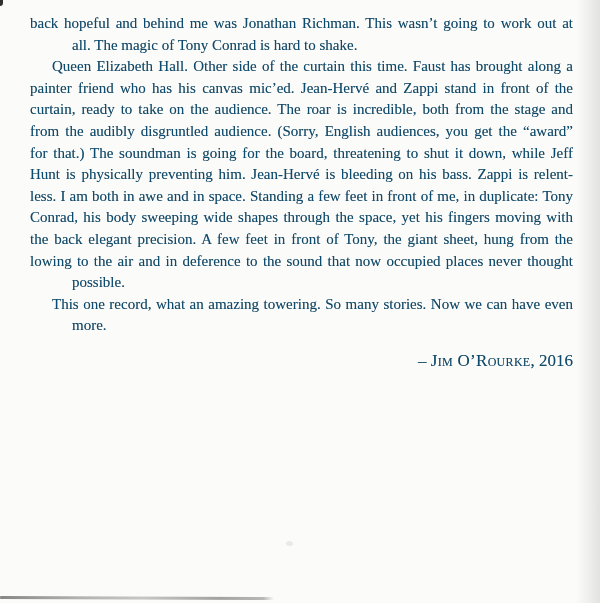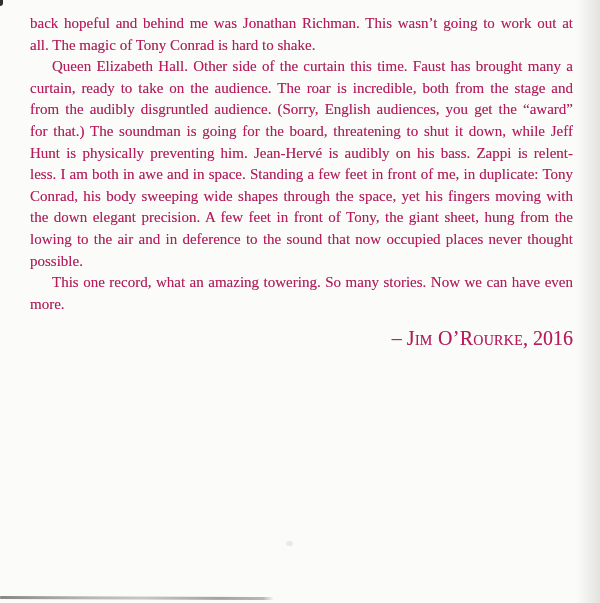--- a/index.html
+++ b/index.html
@@ -16,44 +16,45 @@
   }
   .page {
     position: absolute;
     inset: 0;
   }
   .text-block {
     position: absolute;
     left: 30px;
     top: 13px;
     width: 543px;
-    color: #be185d;
+    color: #0c4a6e;
     font-size: 15px;
     line-height: 21.6px;
     text-shadow: 0 0 0.5px rgba(70,70,68,0.45);
   }
   .paragraph { margin: 0; padding: 0; }
   .line {
     text-align: justify;
     text-align-last: justify;
     height: 21.6px;
     overflow: visible;
     white-space: normal;
   }
   .line.last {
     text-align: left;
     text-align-last: left;
+    margin-left: 42px;
   }
   .line.indent {
     text-indent: 22px;
   }
   .signature {
     margin-top: 13px;
     text-align: right;
-    font-size: 20px;
+    font-size: 17px;
     height: 21.6px;
   }
   .smallcaps {
     font-variant: small-caps;
     letter-spacing: 0.3px;
   }
   
   .corner-speck {
     position: absolute;
     left: 0; top: 0;
@@ -95,28 +96,29 @@
 
 <div class="page">
 
   <div class="text-block">
     <div id="paragraphs">
         <div class="paragraph">
           <div class="line">back hopeful and behind me was Jonathan Richman. This wasn’t going to work out at</div>
           <div class="line last">all. The magic of Tony Conrad is hard to shake.</div>
         </div>
         <div class="paragraph">
-          <div class="line indent">Queen Elizabeth Hall. Other side of the curtain this time. Faust has brought many a</div>
+          <div class="line indent">Queen Elizabeth Hall. Other side of the curtain this time. Faust has brought along a</div>
+          <div class="line">painter friend who has his canvas mic’ed. Jean-Hervé and Zappi stand in front of the</div>
           <div class="line">curtain, ready to take on the audience. The roar is incredible, both from the stage and</div>
           <div class="line">from the audibly disgruntled audience. (Sorry, English audiences, you get the “award”</div>
           <div class="line">for that.) The soundman is going for the board, threatening to shut it down, while Jeff</div>
-          <div class="line">Hunt is physically preventing him. Jean-Hervé is audibly on his bass. Zappi is relent-</div>
+          <div class="line">Hunt is physically preventing him. Jean-Hervé is bleeding on his bass. Zappi is relent-</div>
           <div class="line">less. I am both in awe and in space. Standing a few feet in front of me, in duplicate: Tony</div>
           <div class="line">Conrad, his body sweeping wide shapes through the space, yet his fingers moving with</div>
-          <div class="line">the down elegant precision. A few feet in front of Tony, the giant sheet, hung from the</div>
+          <div class="line">the back elegant precision. A few feet in front of Tony, the giant sheet, hung from the</div>
           <div class="line">lowing to the air and in deference to the sound that now occupied places never thought</div>
           <div class="line last">possible.</div>
         </div>
         <div class="paragraph">
           <div class="line indent">This one record, what an amazing towering. So many stories. Now we can have even</div>
           <div class="line last">more.</div>
         </div>
       </div>
 
     <div class="signature">

